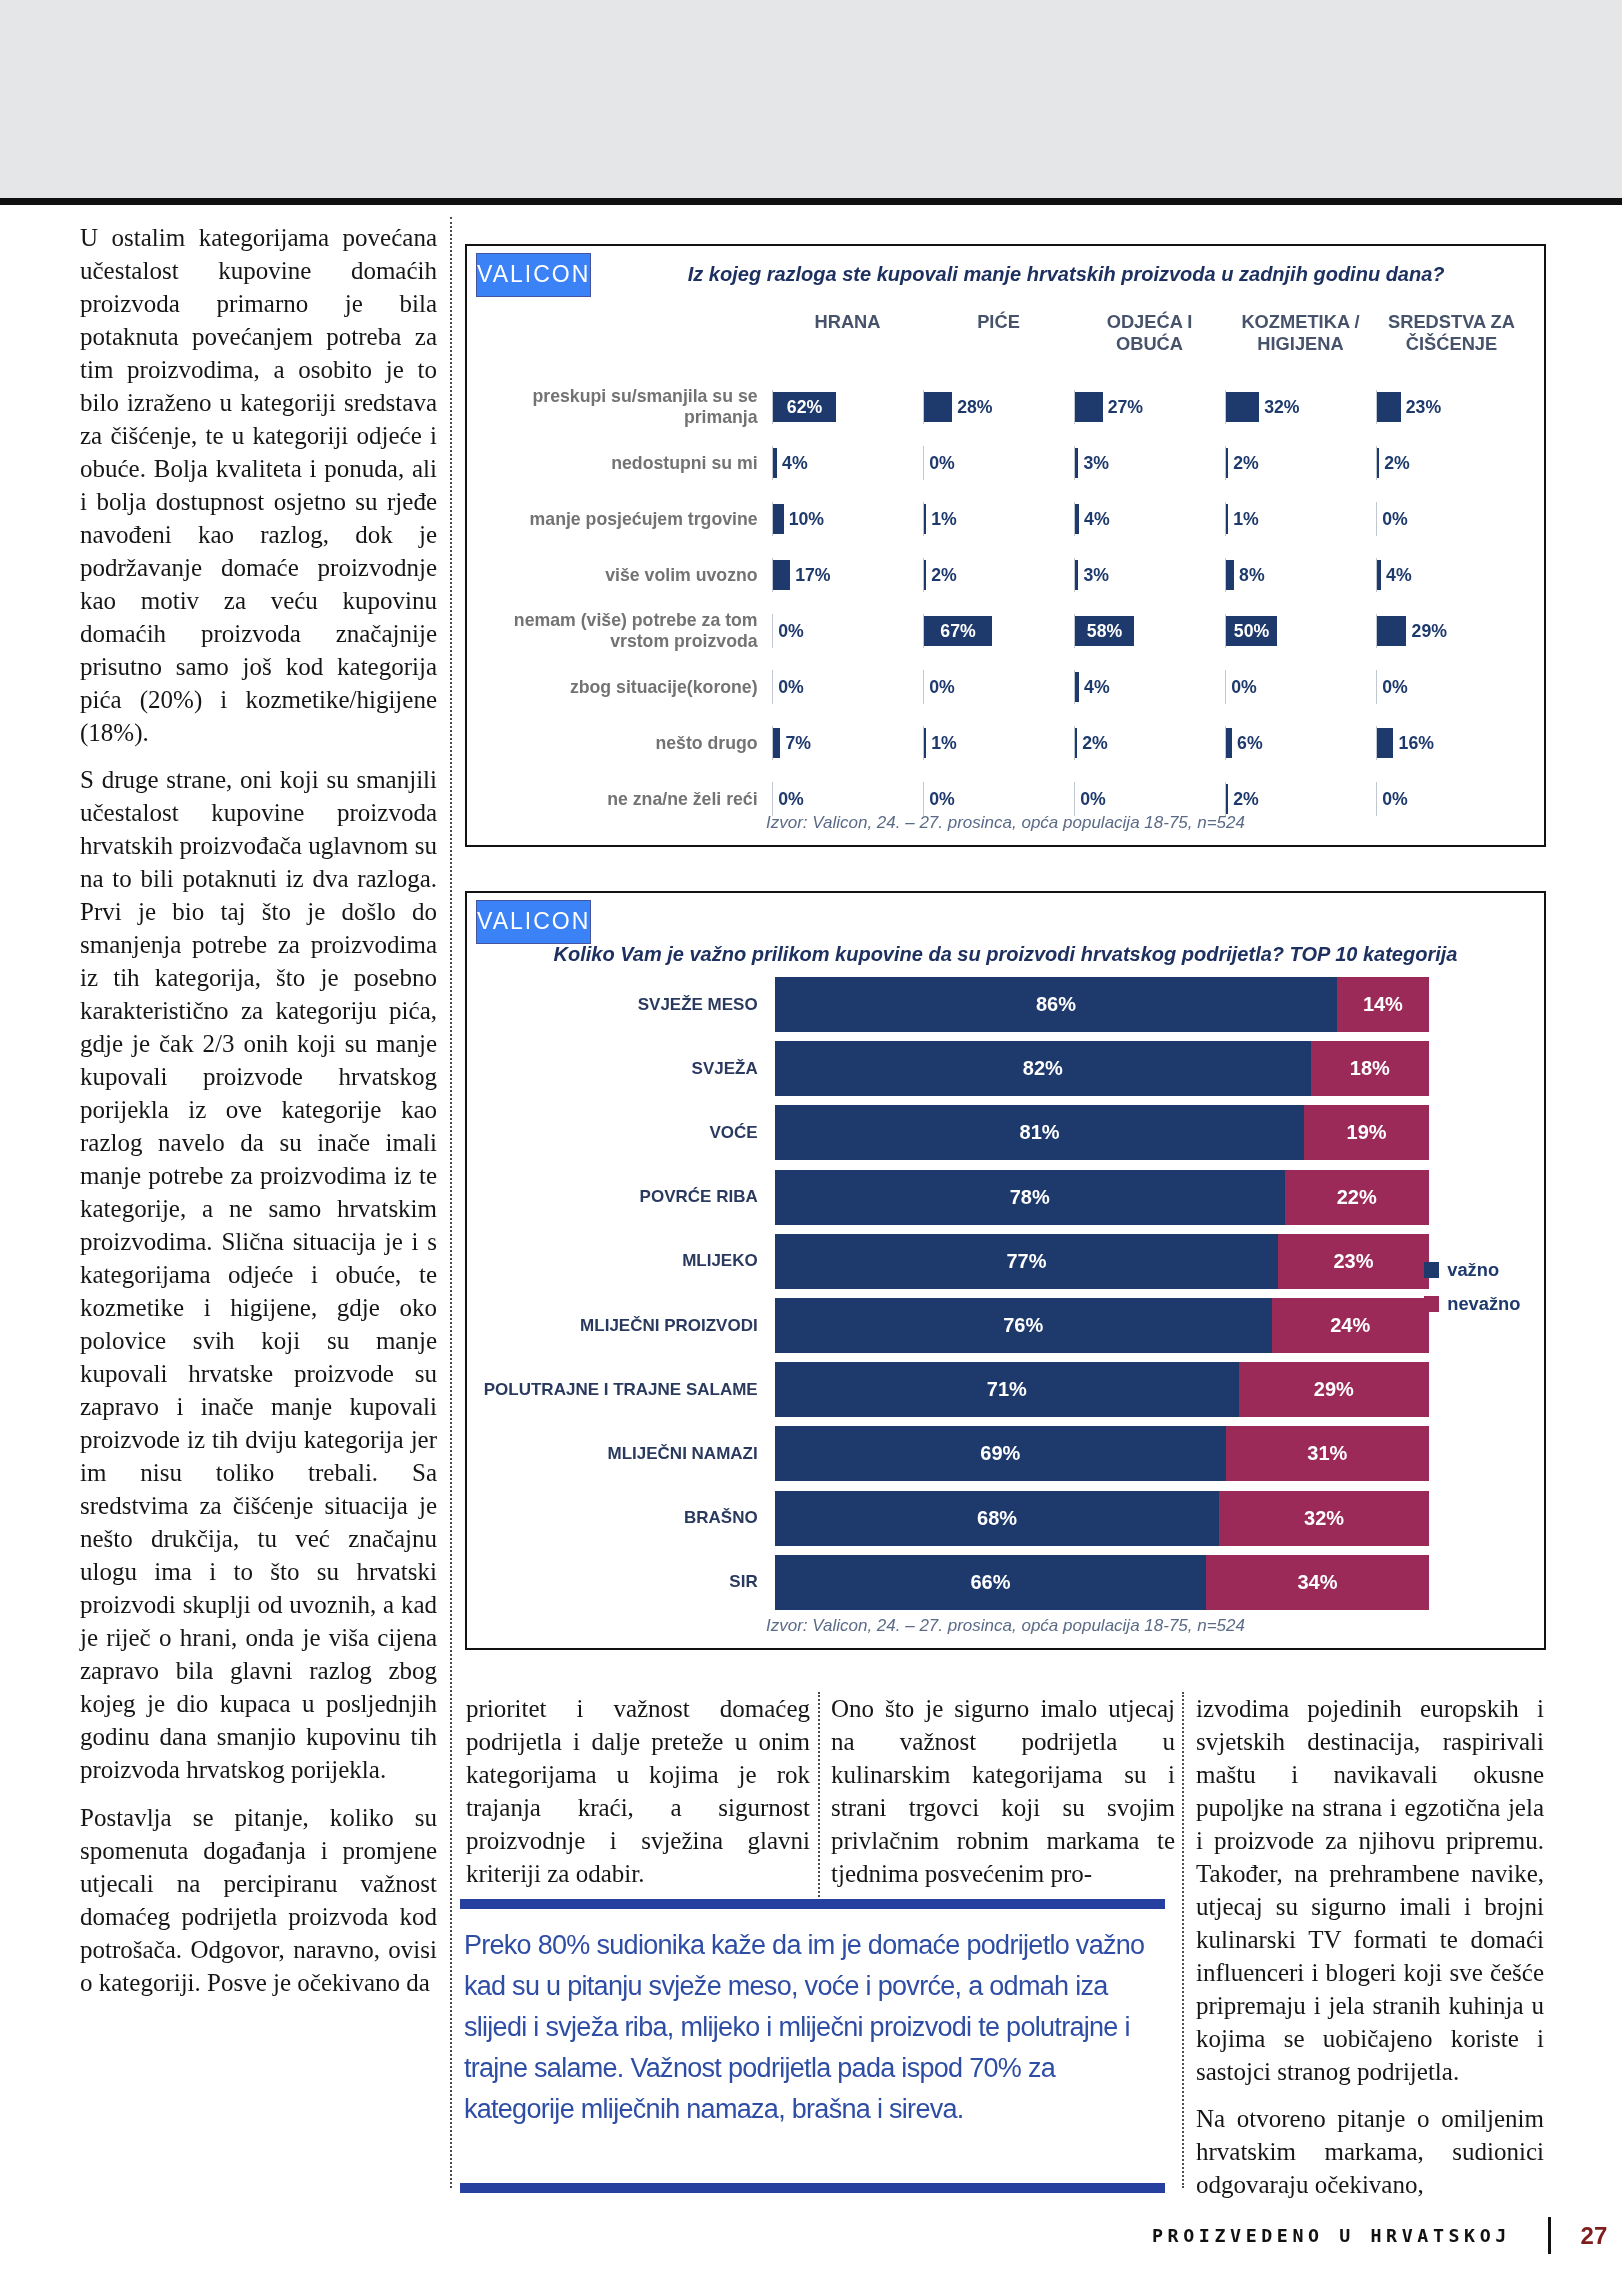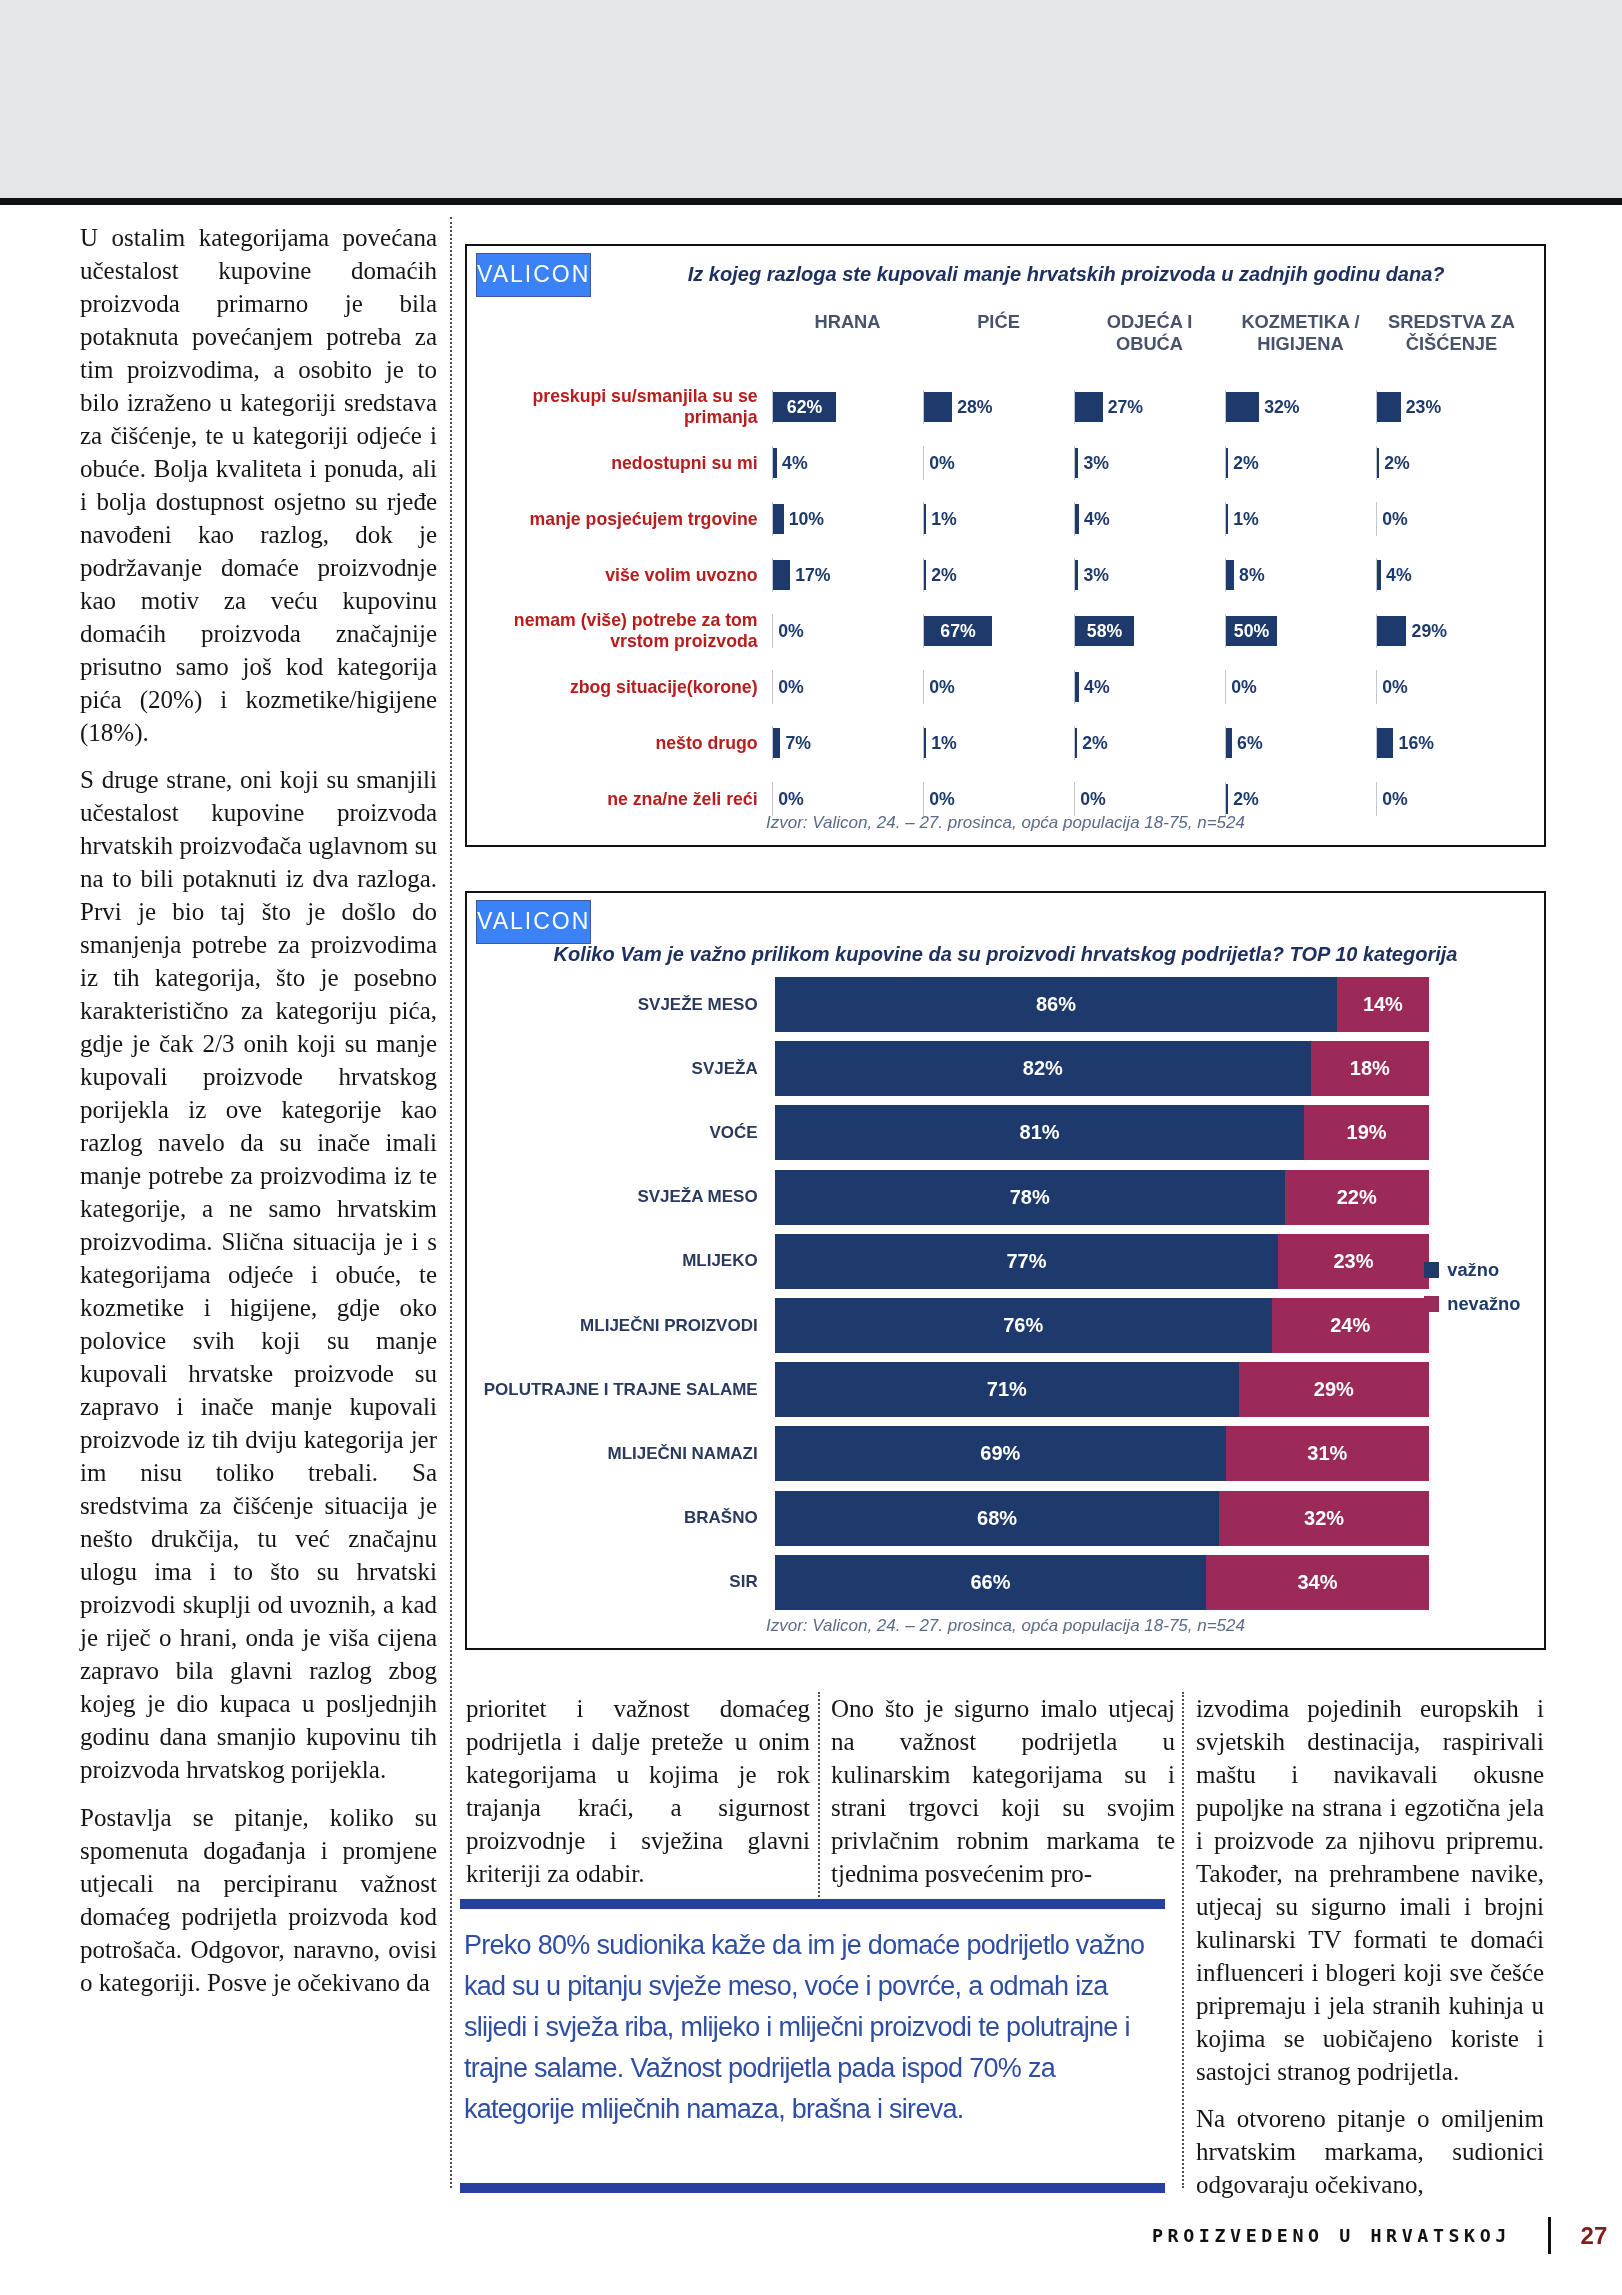--- a/index.html
+++ b/index.html
@@ -37,21 +37,21 @@
   .chart2 .c-title{top:50px;left:39px;right:39px;}
   .c-source{position:absolute;left:0;right:0;bottom:11.8px;text-align:center;font-style:italic;
             color:#5b6b87;font-size:17px;}
 
   
   .c1-grid{position:absolute;left:17px;right:17px;top:56px;display:grid;
            grid-template-columns:288px repeat(5,1fr);grid-template-rows:77px repeat(8,56px);
            align-items:center;}
   .c1h{align-self:start;padding-top:9.2px;text-align:center;color:#47536b;font-weight:bold;
        font-size:18.3px;line-height:22px;}
-  .c1l{color:#b91c1c;font-weight:bold;font-size:17.7px;line-height:21px;text-align:right;padding-right:14.4px;}
+  .c1l{color:#737373;font-weight:bold;font-size:17.7px;line-height:21px;text-align:right;padding-right:14.4px;}
   .c1cell{height:100%;display:flex;align-items:center;}
   .c1wrap{display:flex;align-items:center;height:34px;border-left:1.3px solid #c2c8d2;width:100%;}
   .c1bar{height:30px;background:#1e3a6c;flex:0 0 auto;display:flex;align-items:center;justify-content:center;}
   .c1bar.in{color:#ffffff;font-weight:bold;font-size:17.7px;}
   .c1val{color:#1e3a6c;font-weight:bold;font-size:17.7px;margin-left:5.2px;white-space:nowrap;}
 
   
   .c2-rows{position:absolute;left:15.7px;right:15.7px;top:84px;}
   .c2row{display:flex;align-items:center;height:55px;margin-bottom:9.2px;}
   .c2label{width:275px;padding-right:17px;text-align:right;color:#2a3a5f;font-weight:bold;
@@ -366,21 +366,21 @@
           </div>
         </div>
         <div class="c2row">
           <div class="c2label">VOĆE</div>
           <div class="c2bar">
             <div class="c2seg seg-vazno" style="width: 81%;">81%</div>
             <div class="c2seg seg-nevazno" style="width: 19%;">19%</div>
           </div>
         </div>
         <div class="c2row">
-          <div class="c2label">SVJEŽA MESO</div>
+          <div class="c2label">POVRĆE RIBA</div>
           <div class="c2bar">
             <div class="c2seg seg-vazno" style="width: 78%;">78%</div>
             <div class="c2seg seg-nevazno" style="width: 22%;">22%</div>
           </div>
         </div>
         <div class="c2row">
           <div class="c2label">MLIJEKO</div>
           <div class="c2bar">
             <div class="c2seg seg-vazno" style="width: 77%;">77%</div>
             <div class="c2seg seg-nevazno" style="width: 23%;">23%</div>

